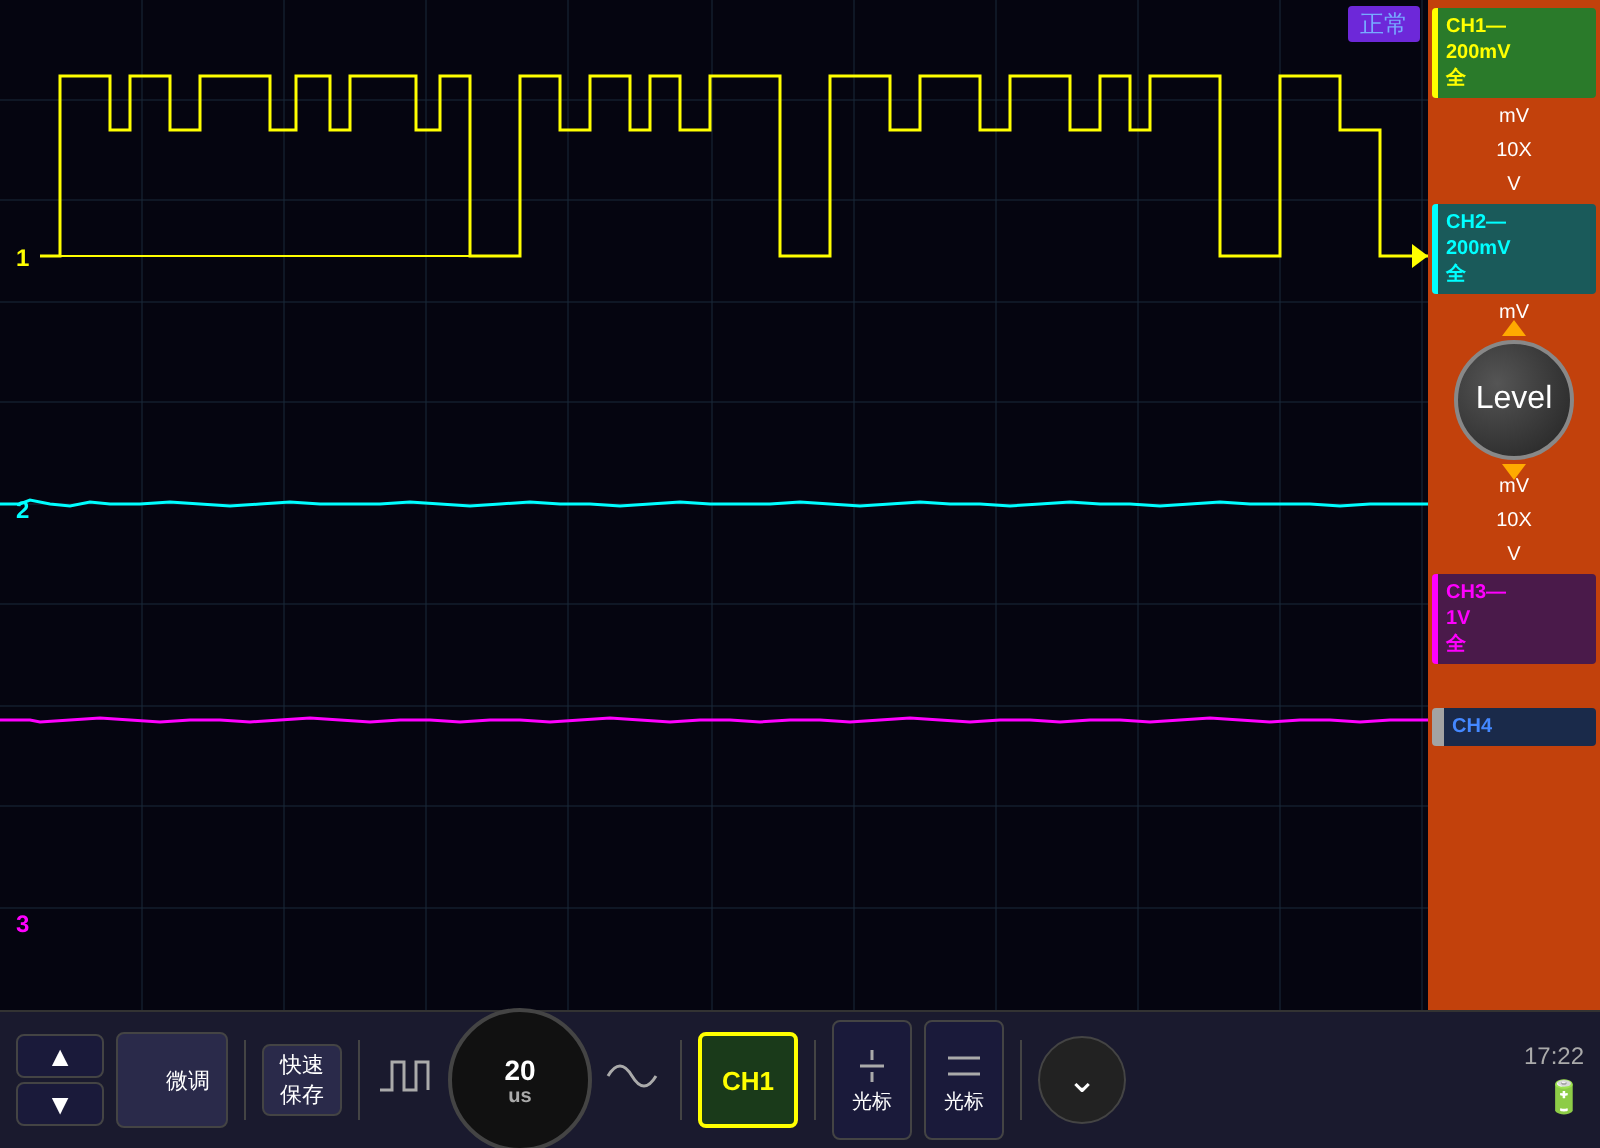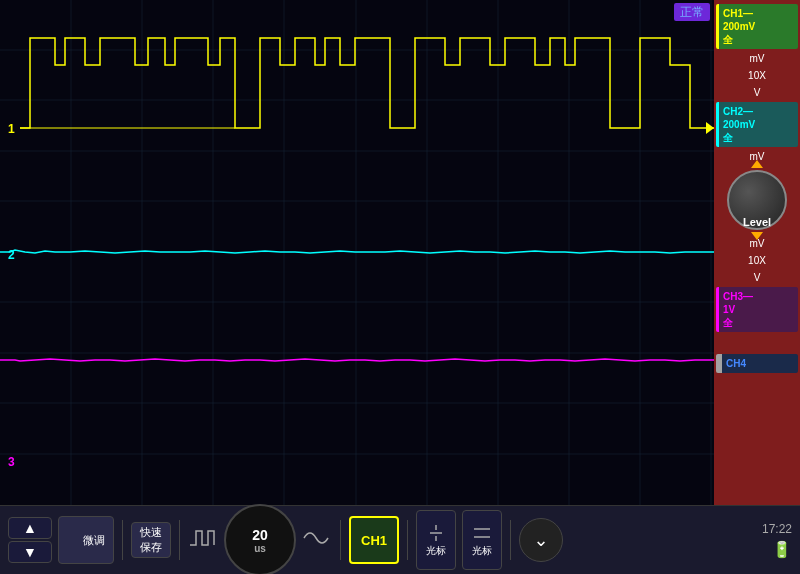--- a/index.html
+++ b/index.html
@@ -29,21 +29,21 @@
       width: 100%;
       height: 100%;
     }
 
     
     #right-panel {
       position: absolute;
       right: 0; top: 0;
       width: 86px;
       height: 505px;
-      background: #7f1d1d;
+      background: #c2410c;
       display: flex;
       flex-direction: column;
       align-items: center;
       padding: 4px 2px;
       gap: 2px;
     }
 
     
     #bottom-toolbar {
       position: absolute;
@@ -112,25 +112,25 @@
     }
 
     
     .level-knob {
       width: 60px;
       height: 60px;
       border-radius: 50%;
       background: radial-gradient(circle at 35% 35%, #555, #222);
       border: 2px solid #888;
       display: flex;
-      align-items: flex-end;
+      align-items: center;
       justify-content: center;
       color: #fff;
-      font-size: 11px;
-      font-weight: bold;
+      font-size: 16px;
+      font-weight: normal;
       cursor: pointer;
       margin: 4px auto;
       position: relative;
     }
     .level-knob::after {
       content: '';
       position: absolute;
       bottom: -12px;
       left: 50%;
       transform: translateX(-50%);

